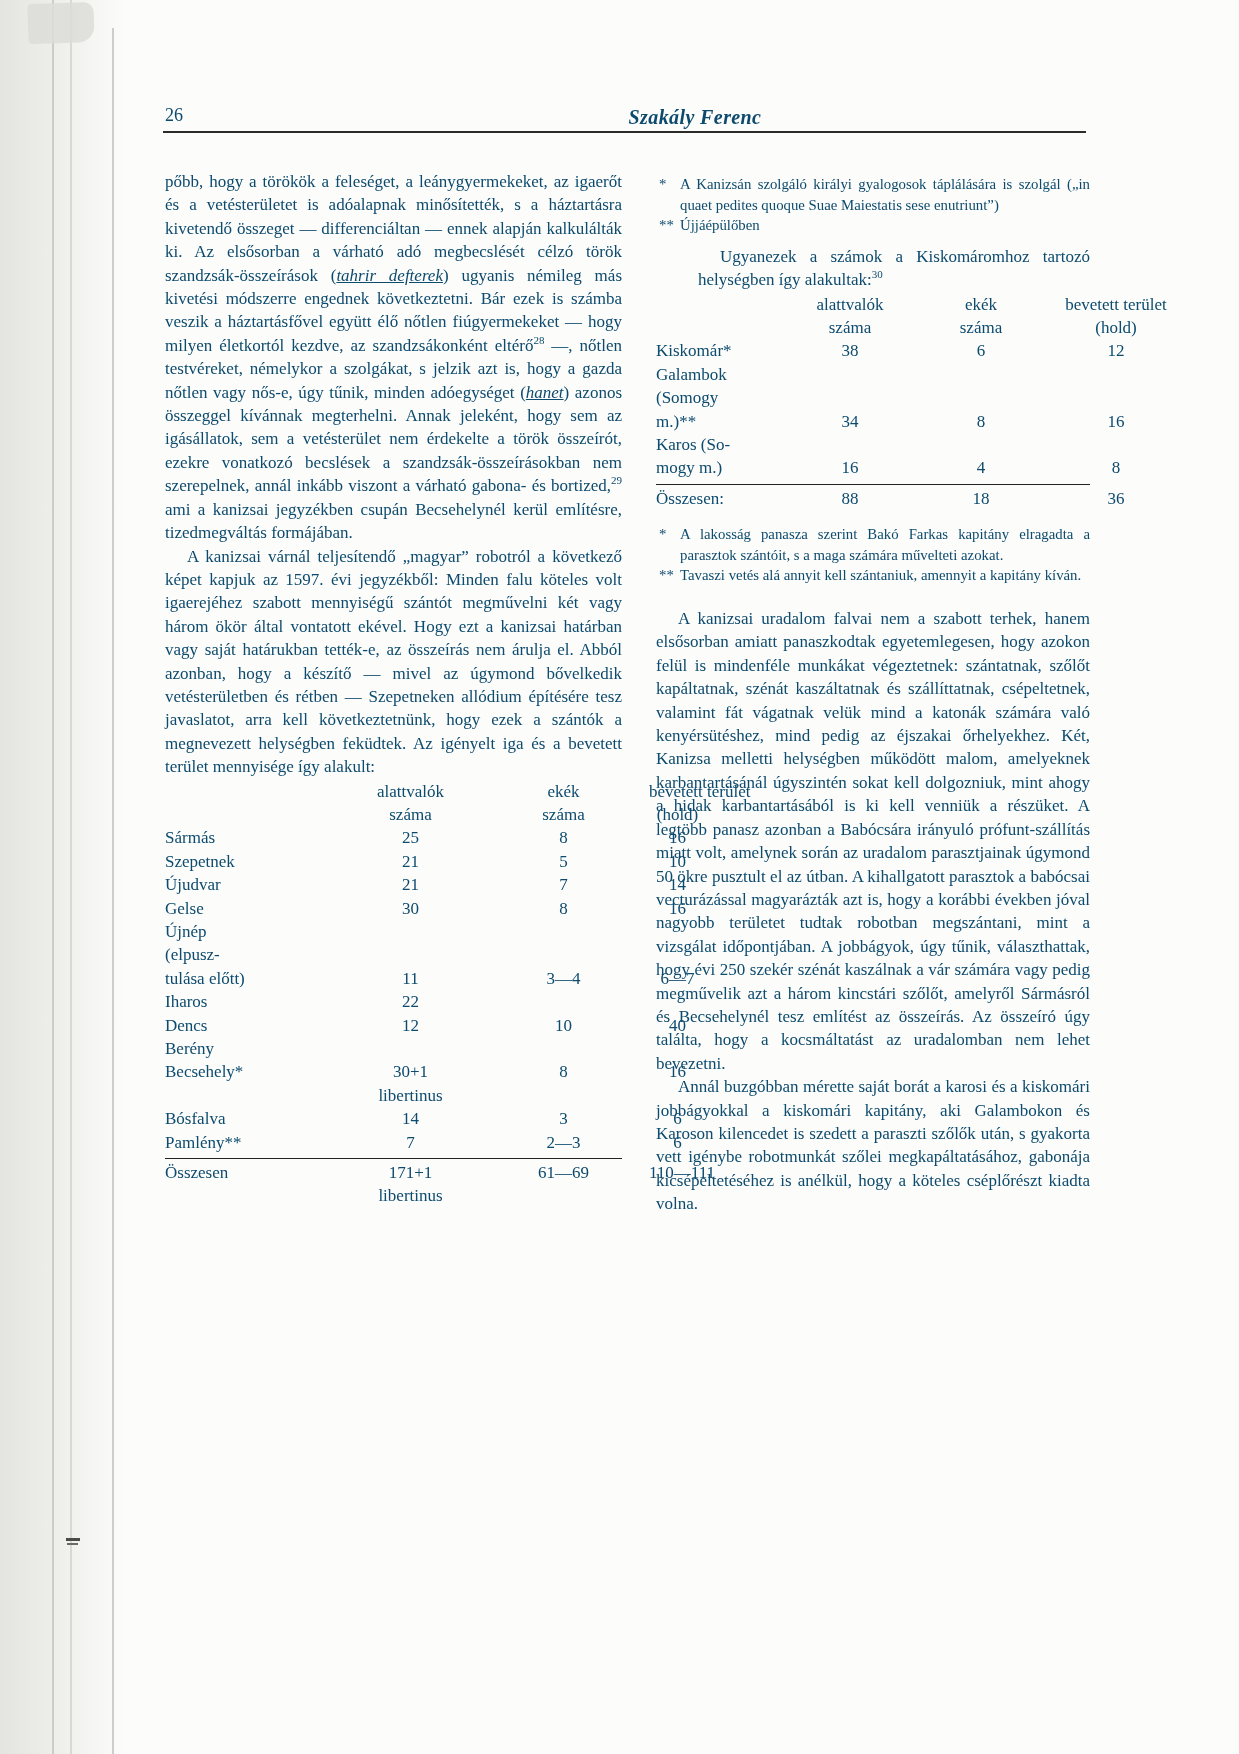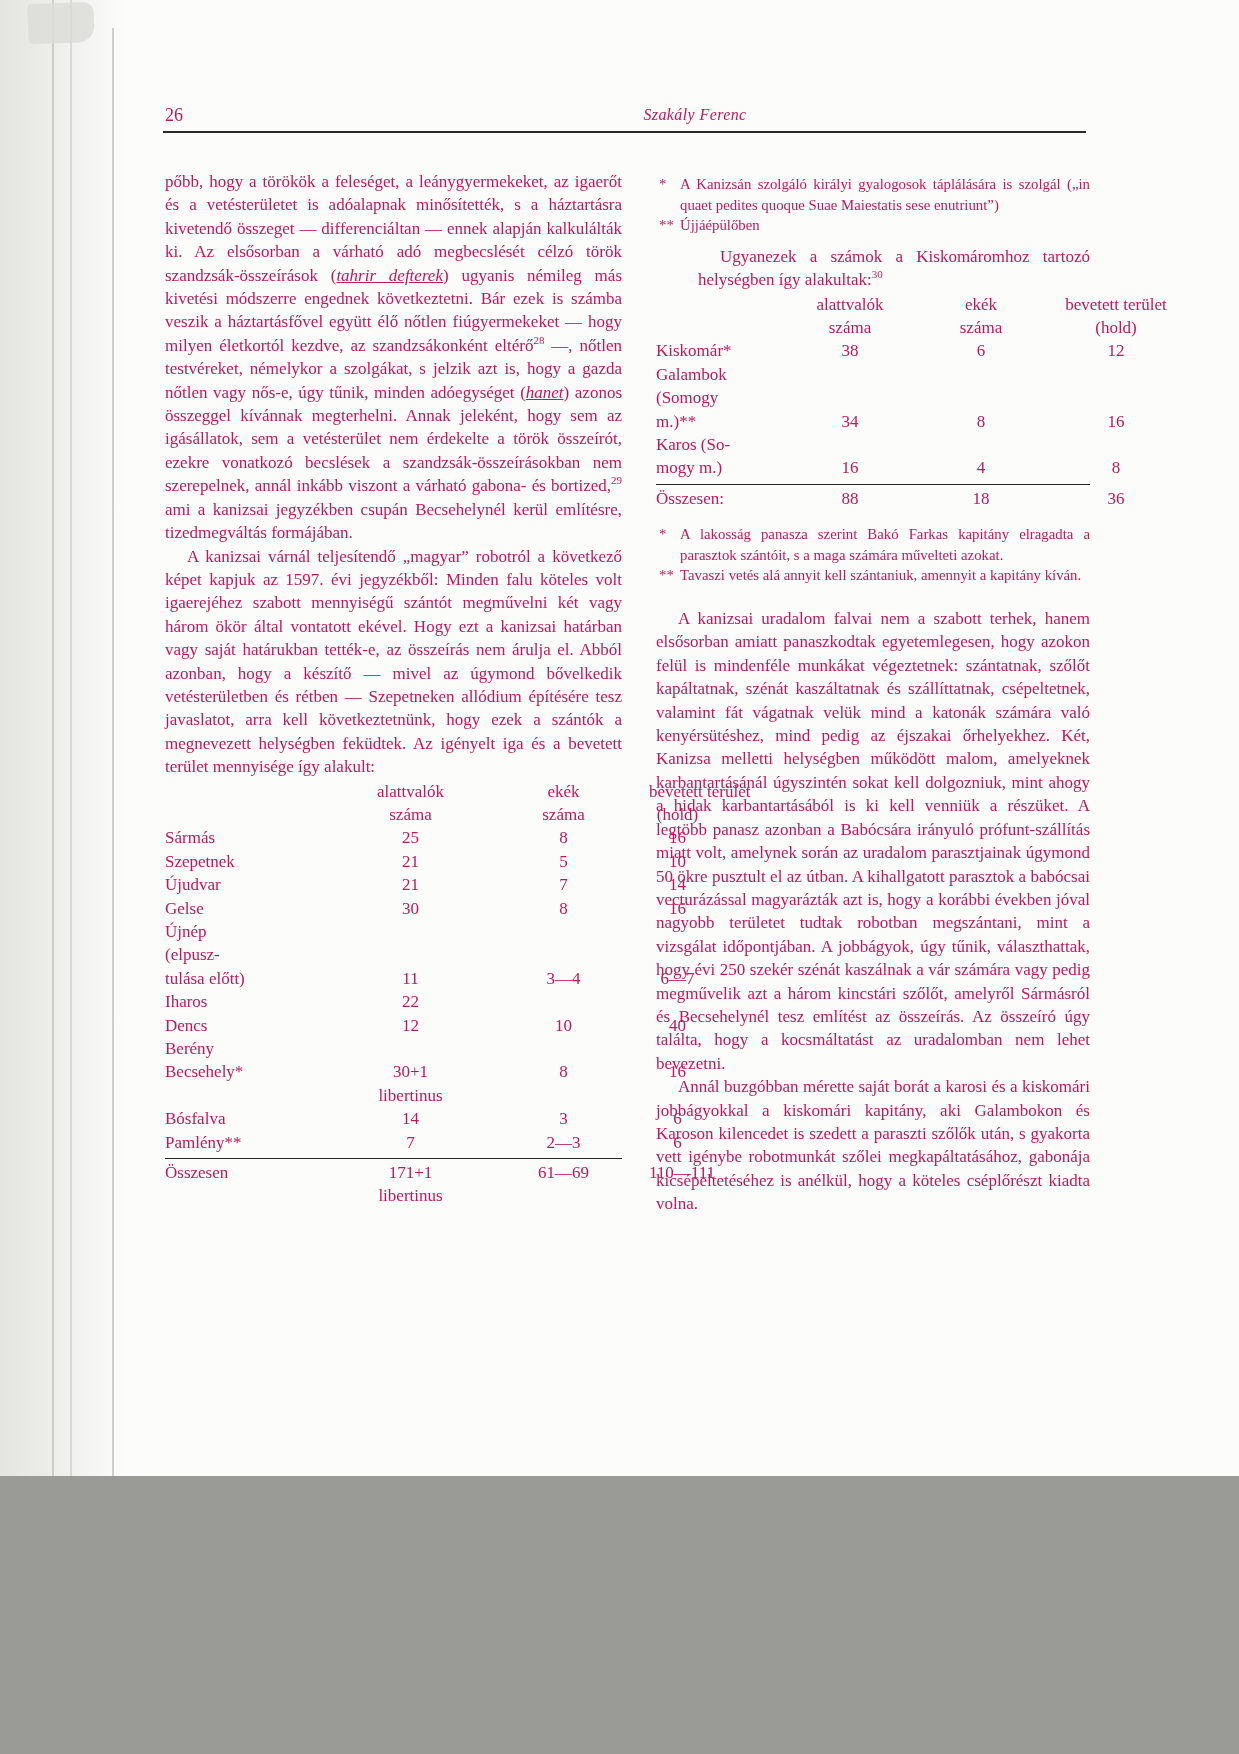--- a/index.html
+++ b/index.html
@@ -1,39 +1,39 @@
 <!DOCTYPE html>
 <html><head>
 <meta charset="utf-8">
 <style>
   html,body{margin:0;padding:0;background:#9a9a96;}
   .scan{
     position:relative;
-    width:1239px;height:1476px;
+    width:1239px;height:1754px;
     margin:0 auto;
     background:#fcfcfa;
     overflow:hidden;
     font-family:"Liberation Serif","DejaVu Serif",serif;
-    color:#be185d;
+    color:#0c4a6e;
   }
   
   .edge-band{position:absolute;left:0;top:0;width:125px;height:100%;
     background:linear-gradient(90deg,#e4e4e1 0%,#eeeeeb 45%,#fcfcfa 100%);}
   .edge-line-1{position:absolute;left:52px;top:0;width:2px;height:100%;background:rgba(150,150,145,.38);}
   .edge-line-2{position:absolute;left:70px;top:0;width:2px;height:100%;background:rgba(160,160,155,.30);}
   .edge-line-3{position:absolute;left:112px;top:28px;width:2px;height:1726px;background:rgba(150,150,145,.45);}
   .corner-blob{position:absolute;left:28px;top:3px;width:66px;height:40px;background:#dcdcd8;
     border-radius:4px 10px 16px 4px;transform:rotate(-2deg);opacity:.85;}
   .foot-mark{position:absolute;left:66px;top:1538px;width:14px;height:3px;background:#4a4a46;}
   .foot-mark::after{content:"";position:absolute;left:1px;top:5px;width:11px;height:2px;background:#6a6a66;}
 
   
   .page-number{position:absolute;left:165px;top:105px;font-size:18px;}
   .running-title{position:absolute;left:560px;top:106px;width:270px;text-align:center;
-    font-style:italic;font-size:16px;letter-spacing:.4px;}
+    font-style:italic;font-size:20px;letter-spacing:.4px;font-weight:bold;}
   .headrule{position:absolute;left:163px;top:131px;width:923px;height:2px;background:#2b2b2a;}
 
   
   .col{position:absolute;top:170px;}
   .col-left{left:165px;width:457px;}
   .col-right{left:656px;width:434px;top:174px;}
 
   .para{margin:0;font-size:17px;line-height:23.4px;text-align:justify;}
   .para.indent{text-indent:22px;}
   .para sup{font-size:11px;line-height:0;vertical-align:super;}

